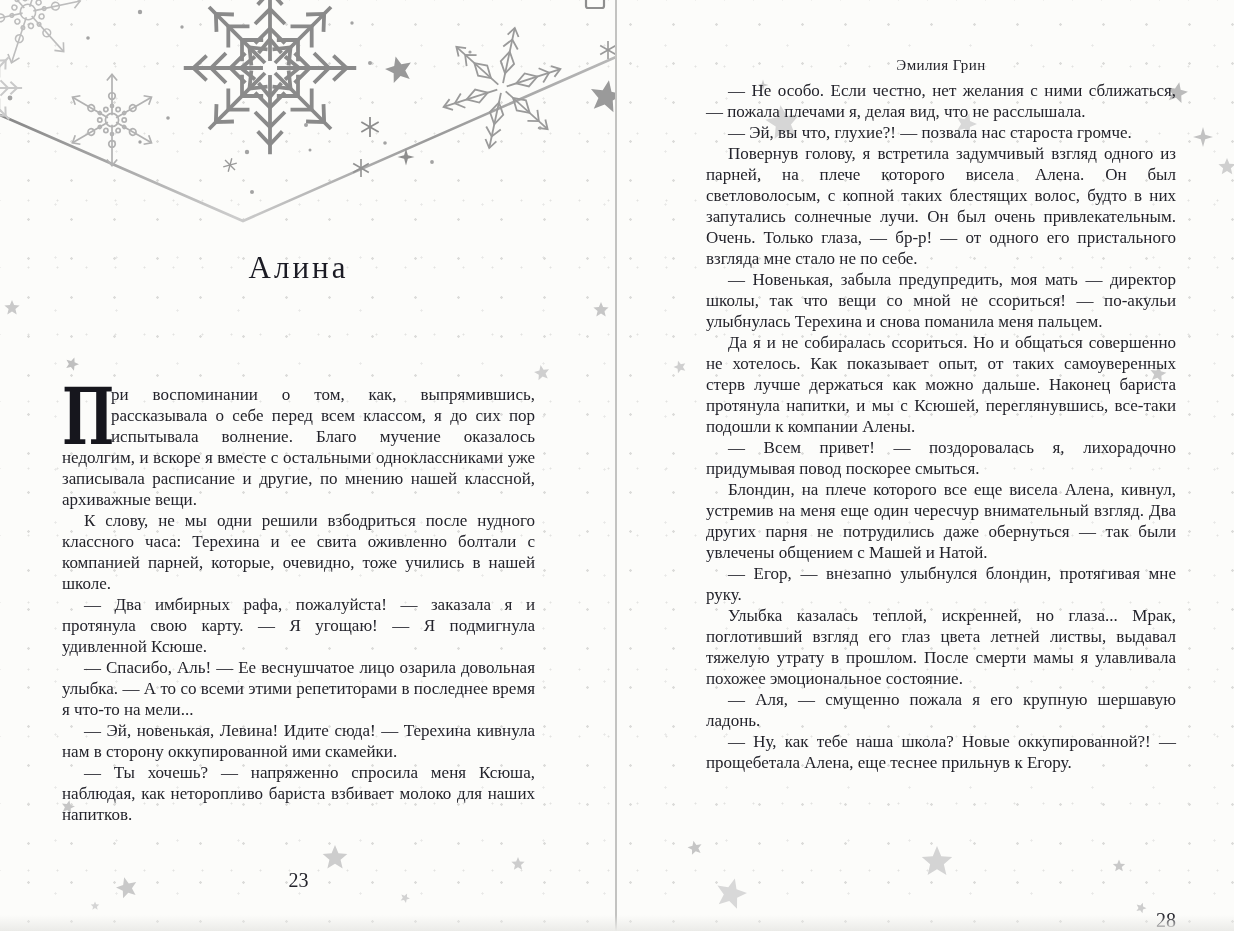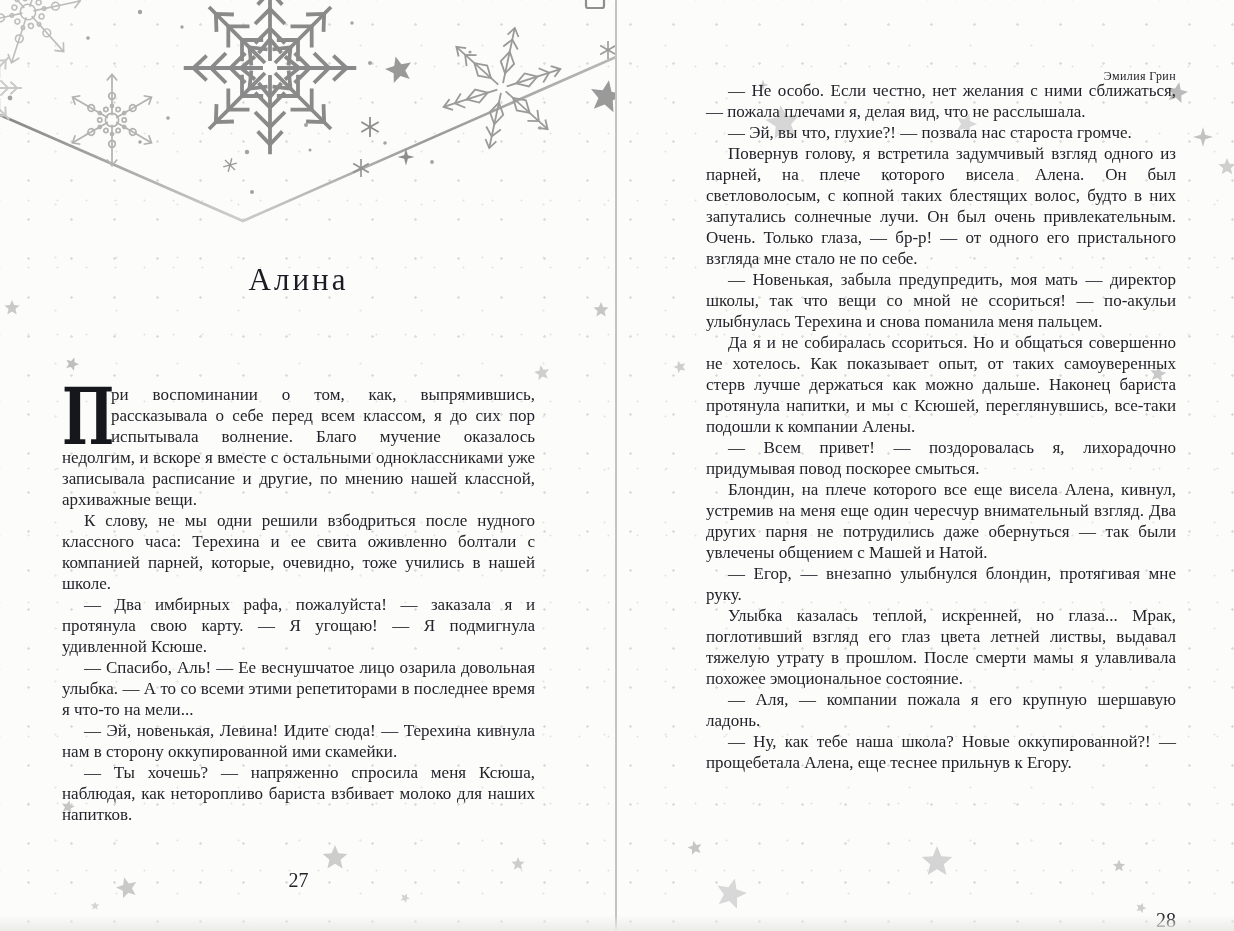--- a/index.html
+++ b/index.html
@@ -25,25 +25,25 @@
   .deco-band{position:absolute;left:0;top:0;}
   .star-layer{position:absolute;left:0;top:0;pointer-events:none;}
 
   .chapter-block{position:absolute;top:238px;left:62px;width:473px;text-align:center;}
   .chapter-title{
     font-family:"DejaVu Serif","Liberation Serif",serif;
     font-weight:700;font-size:84px;line-height:1;color:#16161d;white-space:nowrap;
   }
   .condense{display:inline-block;transform:scaleX(0.45);transform-origin:center;letter-spacing:2px;}
   .chapter-subtitle{
-    margin-top:24px;font-size:31px;letter-spacing:3px;color:#1b1b24;
+    margin-top:12px;font-size:31px;letter-spacing:3px;color:#1b1b24;
   }
   .running-header{
-    position:absolute;top:69px;left:87px;width:470px;text-align:right;
-    font-size:12px;letter-spacing:0.4px;color:#23232b;
+    position:absolute;top:57px;left:87px;width:470px;text-align:center;
+    font-size:15px;letter-spacing:0.4px;color:#23232b;
   }
   .body-text{position:absolute;text-align:justify;font-size:17px;line-height:21px;}
   .body-text p{margin:0;text-indent:22px;}
   .body-text p.p-first{text-indent:0;}
   .bt-left{top:384px;left:62px;width:473px;}
   .bt-right{top:80px;left:87px;width:470px;}
   .dropcap{
     float:left;width:42px;margin:3px 7px 0 0;
     font-family:"DejaVu Serif","Liberation Serif",serif;font-weight:700;
     font-size:79px;line-height:60px;color:#16161d;
@@ -184,21 +184,21 @@
 
     <div class="body-text bt-left">
         <p class="p-first"><span class="dropcap">П</span>ри воспоминании о том, как, выпрямившись, рассказывала о себе перед всем классом, я до сих пор испытывала волнение. Благо мучение оказалось недолгим, и вскоре я вместе с остальными одноклассниками уже записывала расписание и другие, по мнению нашей классной, архиважные вещи.</p>
         <p>К слову, не мы одни решили взбодриться после нудного классного часа: Терехина и ее свита оживленно болтали с компанией парней, которые, очевидно, тоже учились в нашей школе.</p>
         <p>— Два имбирных рафа, пожалуйста! — заказала я и протянула свою карту. — Я угощаю! — Я подмигнула удивленной Ксюше.</p>
         <p>— Спасибо, Аль! — Ее веснушчатое лицо озарила довольная улыбка. — А то со всеми этими репетиторами в последнее время я что-то на мели...</p>
         <p>— Эй, новенькая, Левина! Идите сюда! — Терехина кивнула нам в сторону оккупированной ими скамейки.</p>
         <p>— Ты хочешь? — напряженно спросила меня Ксюша, наблюдая, как неторопливо бариста взбивает молоко для наших напитков.</p>
       </div>
 
-    <div class="page-number pn-left">27</div>
+    <div class="page-number pn-left">23</div>
   </section>
 
   <section class="page page-right">
 
     <svg class="star-layer" width="615" height="931" viewBox="0 0 615 931">
       <use href="#sparkle4" transform="translate(144,85) scale(0.55)" fill="#c9c9c9"></use>
       <use href="#star5" transform="translate(558,93) scale(1.1) rotate(12)" fill="#bbbbbb"></use>
       <use href="#star5" transform="translate(164,123) scale(1.8) rotate(-8)" fill="#d6d6d6"></use>
       <use href="#star5" transform="translate(347,124) scale(1.1) rotate(18)" fill="#d8d8d8"></use>
       <use href="#sparkle4" transform="translate(584,137) scale(1.0)" fill="#c2c2c2"></use>
@@ -217,21 +217,21 @@
     <div class="body-text bt-right">
         <p>— Не особо. Если честно, нет желания с ними сближаться, — пожала плечами я, делая вид, что не расслышала.</p>
         <p>— Эй, вы что, глухие?! — позвала нас староста громче.</p>
         <p>Повернув голову, я встретила задумчивый взгляд одного из парней, на плече которого висела Алена. Он был светловолосым, с копной таких блестящих волос, будто в них запутались солнечные лучи. Он был очень привлекательным. Очень. Только глаза, — бр-р! — от одного его пристального взгляда мне стало не по себе.</p>
         <p>— Новенькая, забыла предупредить, моя мать — директор школы, так что вещи со мной не ссориться! — по-акульи улыбнулась Терехина и снова поманила меня пальцем.</p>
         <p>Да я и не собиралась ссориться. Но и общаться совершенно не хотелось. Как показывает опыт, от таких самоуверенных стерв лучше держаться как можно дальше. Наконец бариста протянула напитки, и мы с Ксюшей, переглянувшись, все-таки подошли к компании Алены.</p>
         <p>— Всем привет! — поздоровалась я, лихорадочно придумывая повод поскорее смыться.</p>
         <p>Блондин, на плече которого все еще висела Алена, кивнул, устремив на меня еще один чересчур внимательный взгляд. Два других парня не потрудились даже обернуться — так были увлечены общением с Машей и Натой.</p>
         <p>— Егор, — внезапно улыбнулся блондин, протягивая мне руку.</p>
         <p>Улыбка казалась теплой, искренней, но глаза... Мрак, поглотивший взгляд его глаз цвета летней листвы, выдавал тяжелую утрату в прошлом. После смерти мамы я улавливала похожее эмоциональное состояние.</p>
-        <p>— Аля, — компании пожала я его крупную шершавую ладонь.</p>
+        <p>— Аля, — смущенно пожала я его крупную шершавую ладонь.</p>
         <p>— Ну, как тебе наша школа? Новые оккупированной?! — прощебетала Алена, еще теснее прильнув к Егору.</p>
       </div>
 
     <div class="page-number pn-right">28</div>
   </section>
 
   <div class="divider"></div>
   <div class="bottom-shade"></div>
 </div>
 

